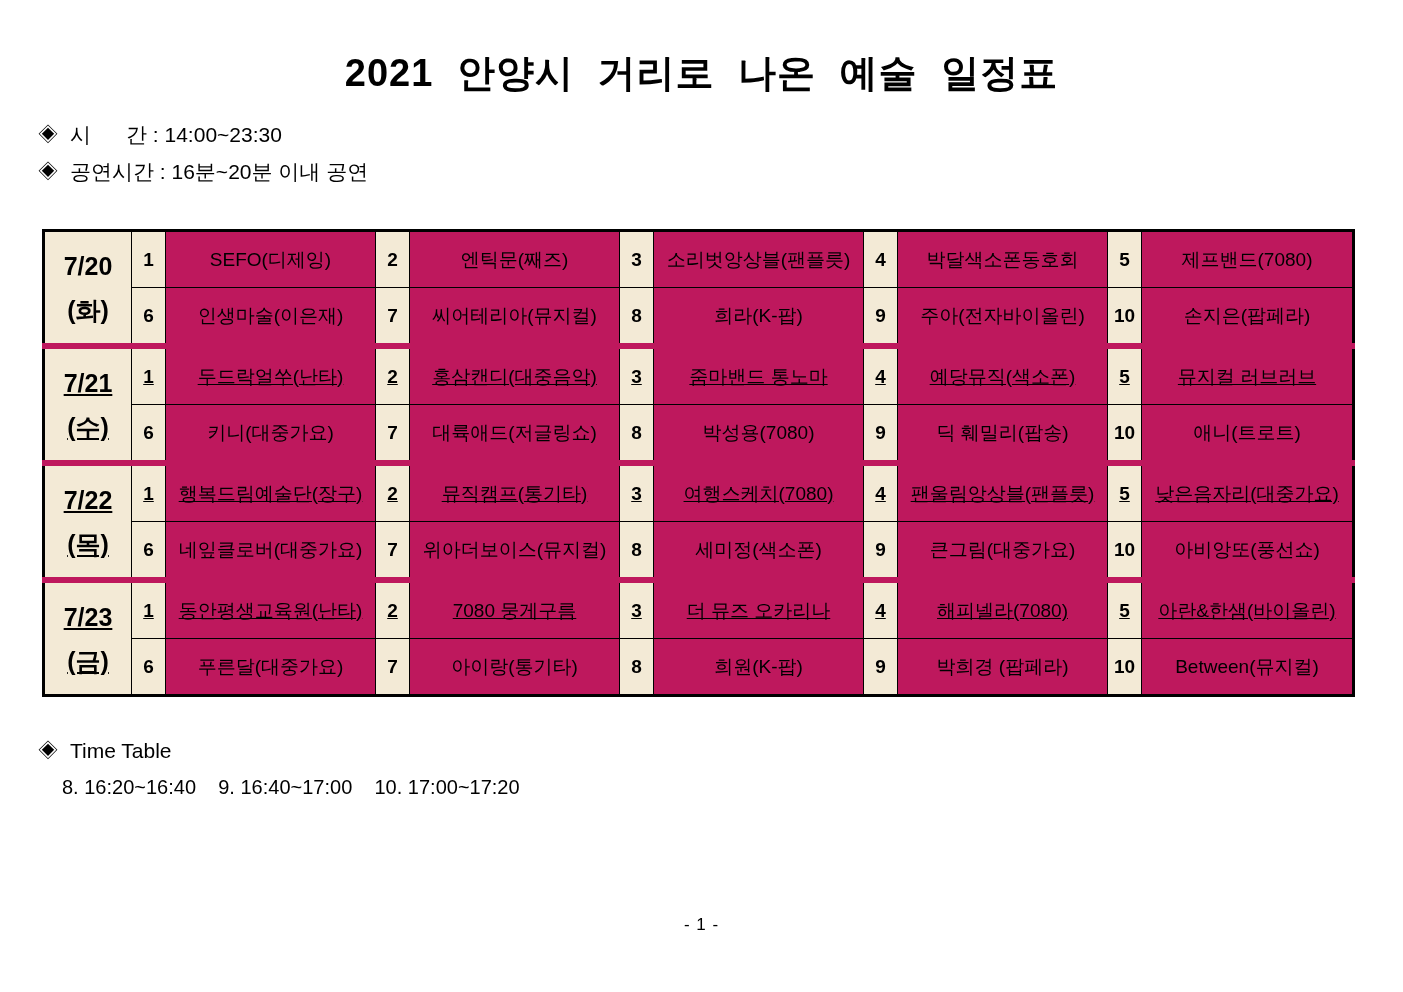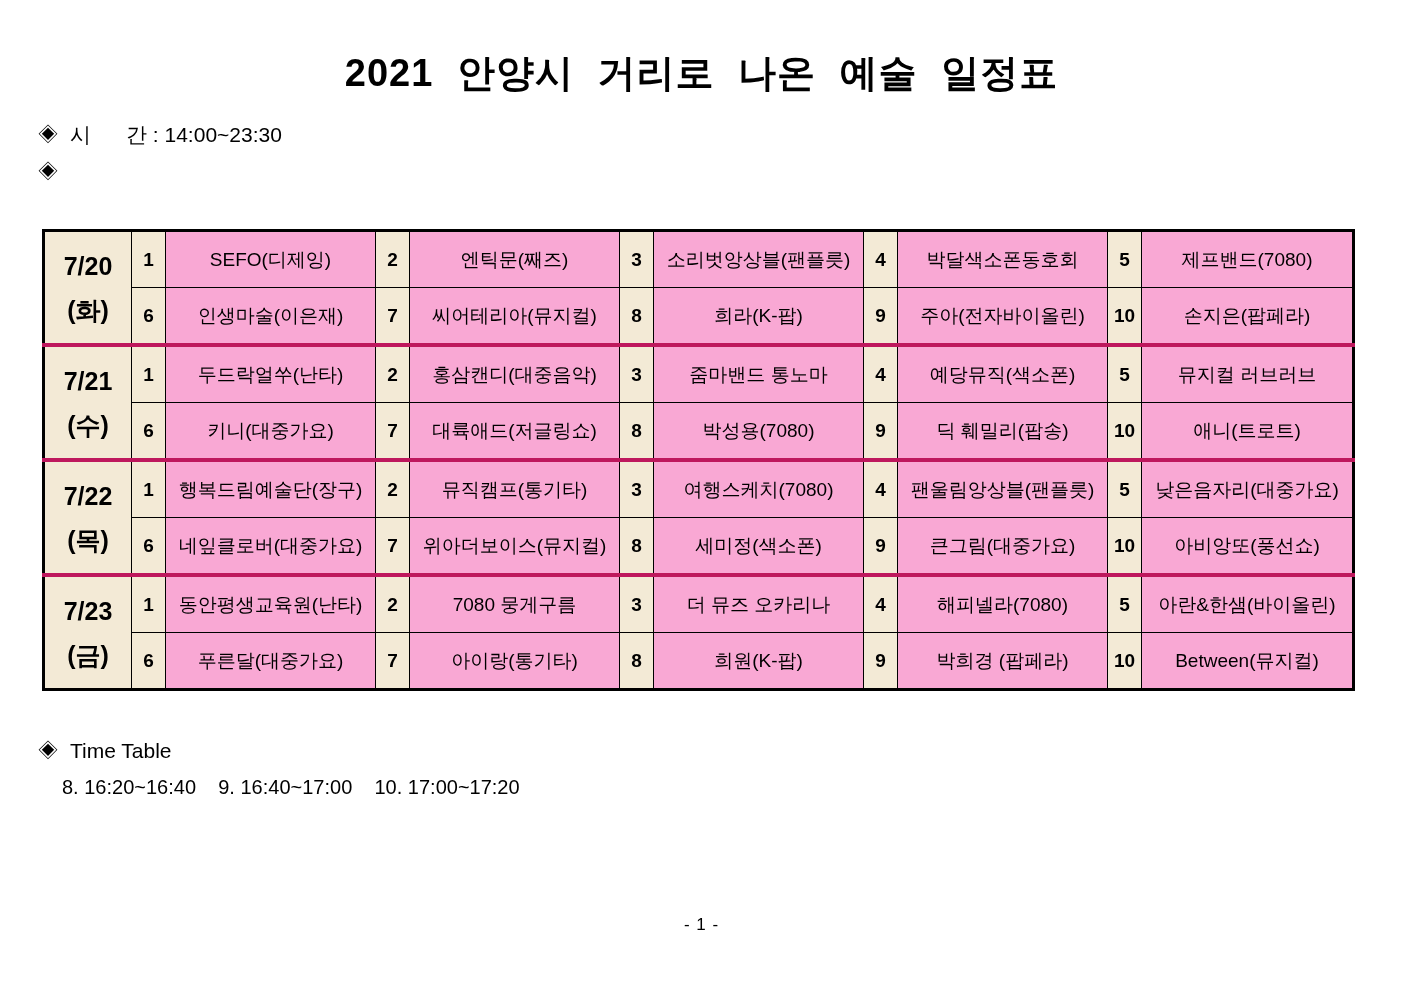--- a/index.html
+++ b/index.html
@@ -71,24 +71,24 @@
     border-right: 5px double #000;
   }
   td.date-cell .date-line { line-height: 44px; text-align: center; }
   td.num-cell {
     background: #f3ead6;
     font-weight: bold;
     font-size: 19px;
     border-left: 2px solid #000;
   }
   td.name-cell {
-    background: #f9a8d4;
+    background: #be185d;
     font-size: 19px;
   }
-  tr.day-start td { border-top: 4px solid #be185d; }
+  tr.day-start td { border-top: 6px solid #be185d; text-decoration: underline; }
   .timetable-section {
     position: absolute;
     top: 737px;
     left: 38px;
     font-size: 20px;
   }
   .tt-heading {
     display: flex;
     align-items: center;
     font-size: 21px;
@@ -119,20 +119,21 @@
 
   <div class="title">2021 안양시 거리로 나온 예술 일정표</div>
 
   <div class="info-section">
     <div class="info-line">
       <span class="diamond">◈</span>
       <span>시      간 : 14:00~23:30</span>
     </div>
     <div class="info-line">
       <span class="diamond">◈</span>
+      <span>공연시간 : 16분~20분 이내 공연</span>
     </div>
   </div>
 
   <div class="schedule-wrap">
     <table class="schedule">
       <colgroup>
         <col style="width:88px">
         <col style="width:34px">
           <col style="width:210px">
         <col style="width:34px">

